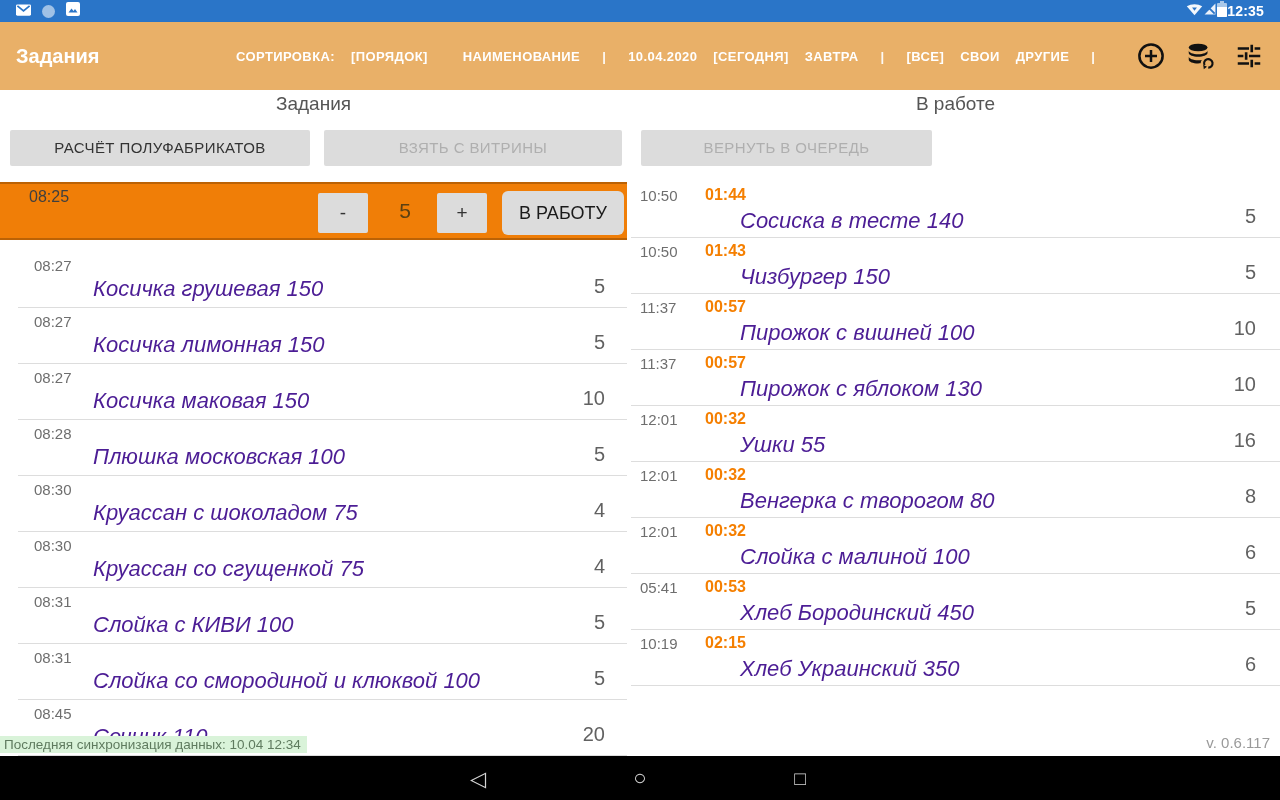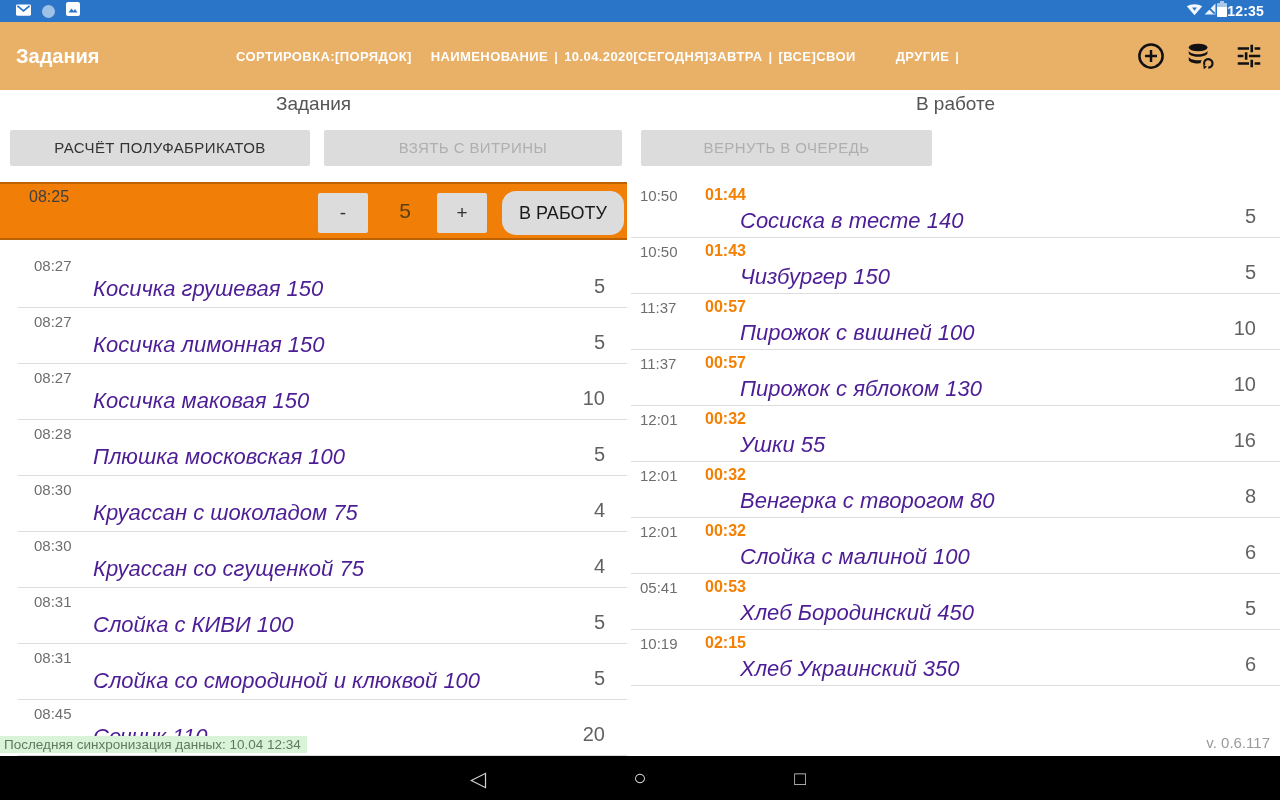--- a/index.html
+++ b/index.html
@@ -25,21 +25,21 @@
   .app-bar {
     position:absolute; top:22px; left:0; width:1280px; height:68px;
     background:#E9B068; box-shadow:0 2px 3px rgba(0,0,0,.18);
   }
   .app-title {
     position:absolute; left:16px; top:50%; transform:translateY(-50%);
     font-size:20px; font-weight:bold; color:#fff;
   }
   .sort-menu {
     position:absolute; left:236px; top:0; height:68px;
-    display:flex; align-items:center; gap:0;
+    display:flex; align-items:center; gap:16px;
   }
   .sort-item { font-size:13px; font-weight:bold; color:#fff; letter-spacing:.4px; white-space:nowrap; }
   .sort-item.sep { opacity:.95; padding:0 6px; }
   .app-actions {
     position:absolute; right:16px; top:0; height:68px;
     display:flex; align-items:center; gap:19px;
   }
   .app-actions svg { display:block; }
 
   
@@ -76,21 +76,21 @@
     background:#DCDCDC; font-family:inherit; font-size:19px; color:#333; cursor:pointer;
   }
   .stepper-minus { left:318px; }
   .stepper-plus  { left:437px; }
   .stepper-value {
     position:absolute; left:381px; top:15px; width:48px; text-align:center;
     font-size:21px; color:#5C4012;
   }
   .btn-towork {
     position:absolute; left:502px; top:7px; width:122px; height:44px;
-    border:none; border-radius:14px; background:#DCDCDC;
+    border:none; border-radius:6px; background:#DCDCDC;
     font-family:inherit; font-size:18px; color:#1A1A1A; cursor:pointer;
   }
 
   
   .rows-left  { position:absolute; left:0;    top:162px; width:627px;padding-left:18px; }
   .rows-right { position:absolute; left:631px; top:92px;  width:649px; }
   .row { position:relative; height:56px; border-bottom:1px solid #DDD; background:#fff; }
   .row .r-time { position:absolute; left:16px; top:5px; font-size:15px; color:#6E6E6E; }
   .row .r-name { position:absolute; left:75px; top:24px; font-size:22px; color:#4c1d95; white-space:nowrap;font-style:italic; }
   .row .r-qty  { position:absolute; right:22px; top:23px; font-size:20px; color:#616161; }
@@ -166,21 +166,21 @@
       <span class="sort-item">СОРТИРОВКА:</span>
       <span class="sort-item" style="cursor: pointer;">[ПОРЯДОК]</span>
       <span class="sort-item" style="cursor: pointer; padding-left: 19px;">НАИМЕНОВАНИЕ</span>
       <span class="sort-item sep">|</span>
       <span class="sort-item" style="cursor: pointer;">10.04.2020</span>
       <span class="sort-item" style="cursor: pointer;">[СЕГОДНЯ]</span>
       <span class="sort-item" style="cursor: pointer;">ЗАВТРА</span>
       <span class="sort-item sep">|</span>
       <span class="sort-item" style="cursor: pointer;">[ВСЕ]</span>
       <span class="sort-item" style="cursor: pointer;">СВОИ</span>
-      <span class="sort-item" style="cursor: pointer; margin-left: 40px;">ДРУГИЕ</span>
+      <span class="sort-item" style="cursor: pointer;">ДРУГИЕ</span>
       <span class="sort-item sep">|</span>
     </div>
   <div class="app-actions">
     <span style="cursor:pointer">
       <svg width="30" height="30" viewBox="0 0 24 24">
           <circle cx="12" cy="12" r="9.3" fill="none" stroke="#111" stroke-width="2"></circle>
           <path d="M12 7.2 V16.8 M7.2 12 H16.8" stroke="#111" stroke-width="2"></path>
         </svg>
     </span>
     <span style="cursor:pointer">

